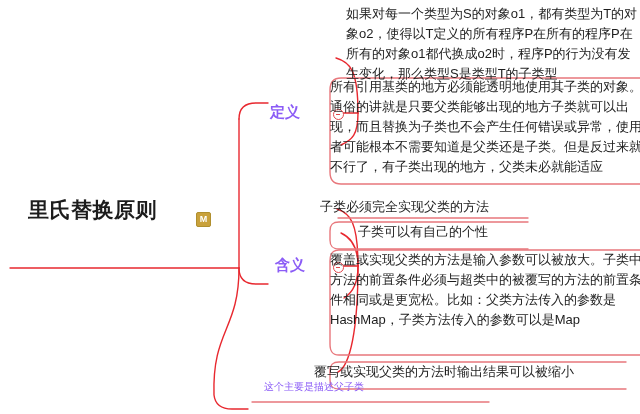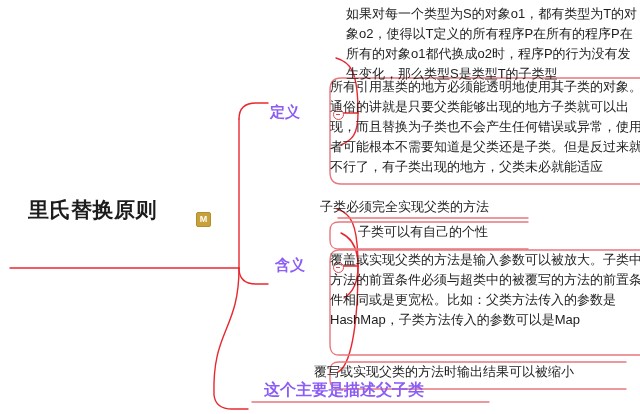--- a/index.html
+++ b/index.html
@@ -56,21 +56,21 @@
   
   .branch-label {
     position: absolute;
     font-size: 15px;
     font-weight: bold;
     color: #8b5cf6;
     white-space: nowrap;
   }
   #branch-label-0 { left: 270px; top: 103px; }
   #branch-label-1 { left: 275px; top: 256px; }
-  #branch-label-2 { left: 264px; top: 380px; font-weight: bold; font-size: 16px; }
+  #branch-label-2 { left: 264px; top: 380px; font-weight: normal; font-size: 10px; }
 
   .collapse-dot {
     position: absolute;
     width: 9px;
     height: 9px;
     border: 1px solid #e0474c;
     border-radius: 50%;
     background: #fff;
   }
   .collapse-dot::before {

